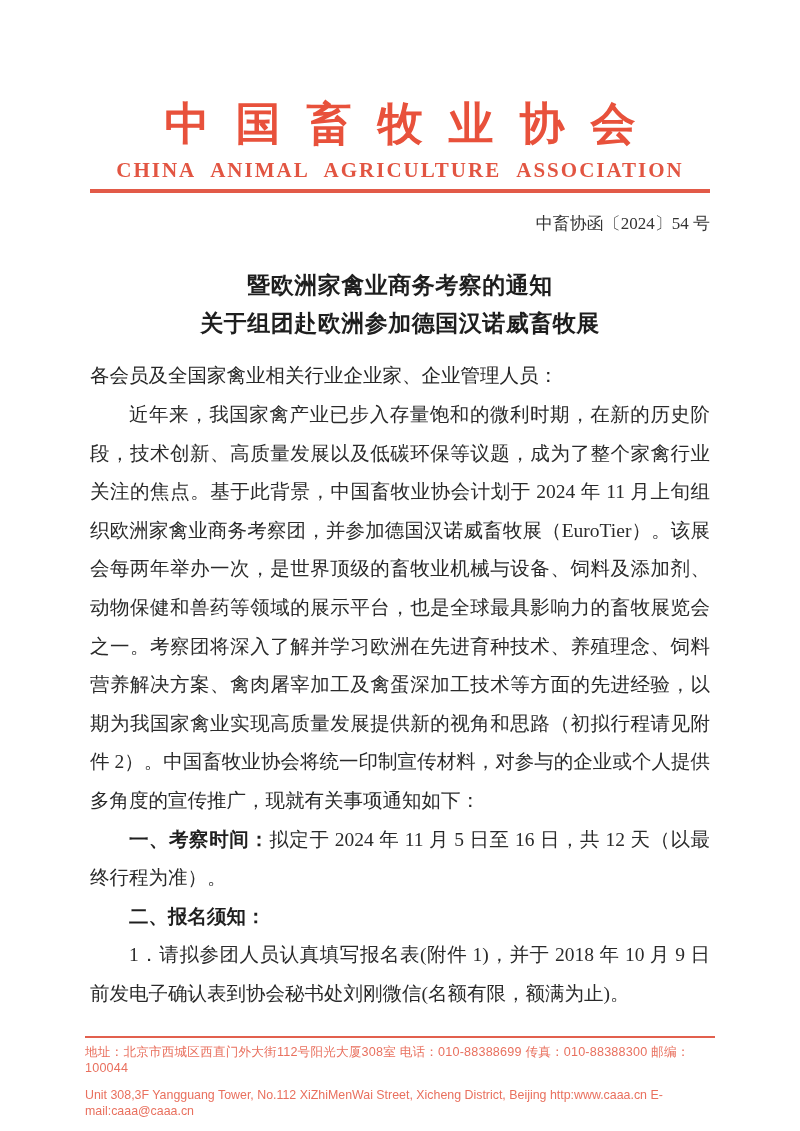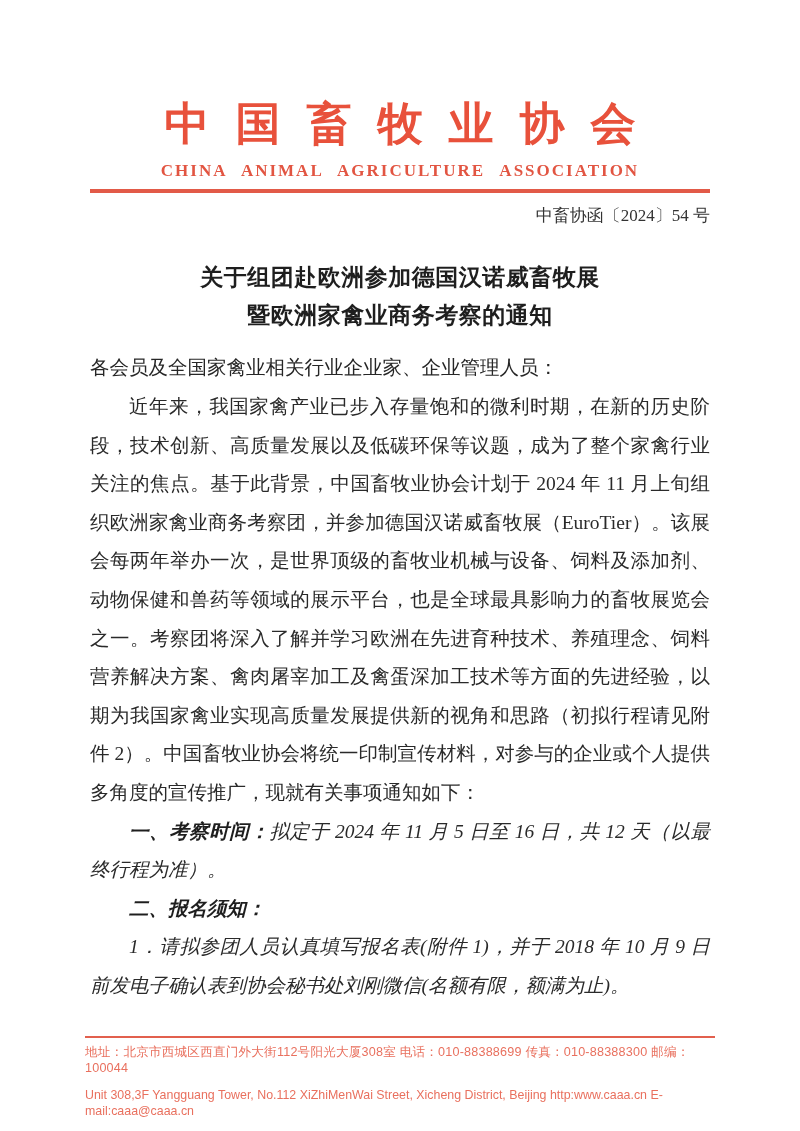--- a/index.html
+++ b/index.html
@@ -28,38 +28,38 @@
     line-height: 52px;
     font-weight: bold;
     color: #e8513b;
     text-align: center;
     letter-spacing: 26px;
     text-indent: 26px;
     white-space: nowrap;
   }
   .org-en {
     margin-top: 11px;
-    font-size: 17px;
+    font-size: 21px;
     line-height: 19px;
     font-weight: bold;
     color: #e25542;
     text-align: center;
     letter-spacing: 2px;
     word-spacing: 9px;
     white-space: nowrap;
   }
   .header-rule {
     margin-top: 9px;
     height: 2px;
     background: #f8d3ca;
     border-top: 2px solid #e25a48;
     border-bottom: 2px solid #e25a48;
   }
   .doc-number {
-    margin-top: 12px;
+    margin-top: 20px;
     text-align: right;
     font-size: 17px;
     line-height: 22px;
     color: #333333;
   }
   
   .notice-title {
     margin-top: 32px;
     text-align: center;
     font-size: 23px;
@@ -82,21 +82,20 @@
     text-indent: 2em;
     color: #2a2a2a;
     font-family: Liberation Serif, serif;
   }
   .section-para {
     font-size: 19.5px;
     line-height: 38.6px;
     text-align: justify;
     text-indent: 2em;
     color: #2a2a2a;
-    font-style: italic;
   }
   .section-para b { color: #1e1e1e; }
   
   .footer {
     position: absolute;
     left: 85px;
     width: 630px;
     top: 1036px;
   }
   .footer-rule {
@@ -124,22 +123,22 @@
 <div class="page">
   <div class="content">
 
     <div class="org-cn">中国畜牧业协会</div>
     <div class="org-en">CHINA ANIMAL AGRICULTURE ASSOCIATION</div>
     <div class="header-rule"></div>
 
     <div class="doc-number">中畜协函〔2024〕54 号</div>
 
     <div class="notice-title">
+      <div>暨欧洲家禽业商务考察的通知</div>
       <div>关于组团赴欧洲参加德国汉诺威畜牧展</div>
-      <div>暨欧洲家禽业商务考察的通知</div>
     </div>
 
     <div class="salutation">各会员及全国家禽业相关行业企业家、企业管理人员：</div>
 
     <p class="body-para">近年来，我国家禽产业已步入存量饱和的微利时期，在新的历史阶段，技术创新、高质量发展以及低碳环保等议题，成为了整个家禽行业关注的焦点。基于此背景，中国畜牧业协会计划于 2024 年 11 月上旬组织欧洲家禽业商务考察团，并参加德国汉诺威畜牧展（EuroTier）。该展会每两年举办一次，是世界顶级的畜牧业机械与设备、饲料及添加剂、动物保健和兽药等领域的展示平台，也是全球最具影响力的畜牧展览会之一。考察团将深入了解并学习欧洲在先进育种技术、养殖理念、饲料营养解决方案、禽肉屠宰加工及禽蛋深加工技术等方面的先进经验，以期为我国家禽业实现高质量发展提供新的视角和思路（初拟行程请见附件 2）。中国畜牧业协会将统一印制宣传材料，对参与的企业或个人提供多角度的宣传推广，现就有关事项通知如下：</p>
 
     <p class="section-para"><b>一、考察时间：</b><span>拟定于 2024 年 11 月 5 日至 16 日，共 12 天（以最终行程为准）。</span></p>
 
     <p class="section-para"><b>二、报名须知：</b><span></span></p>
 

